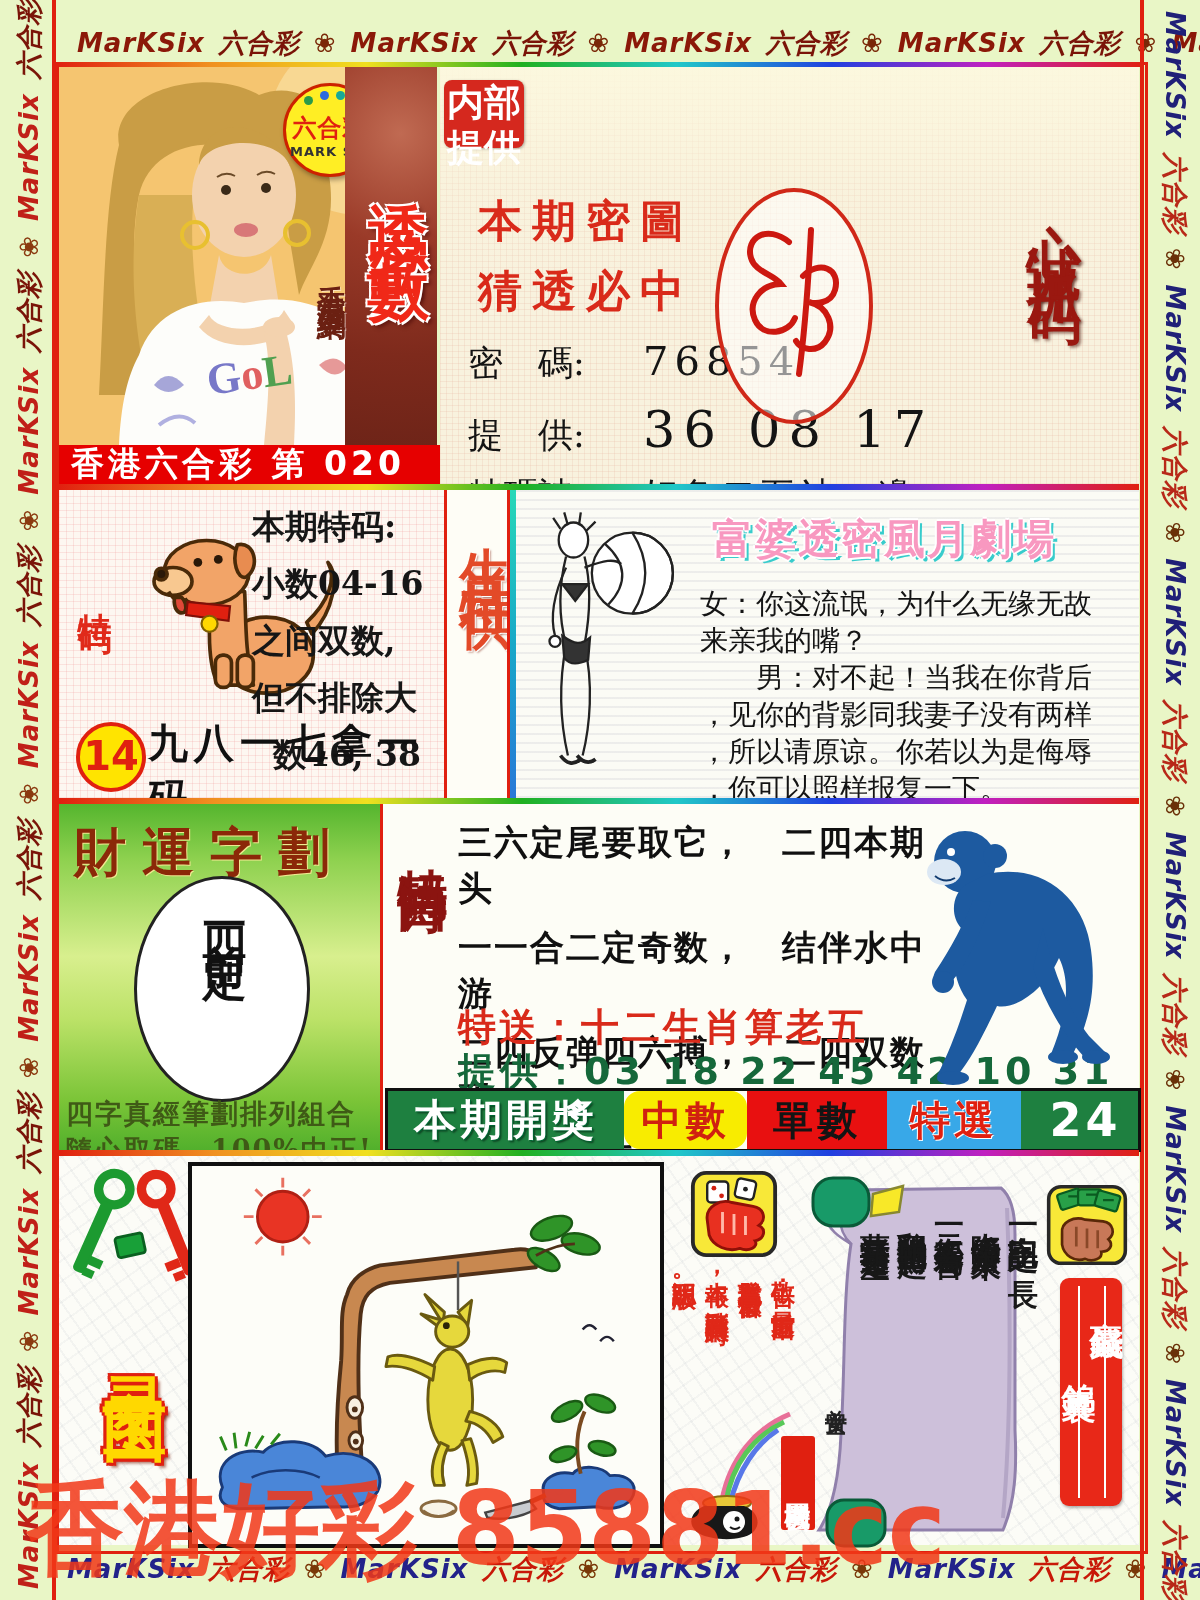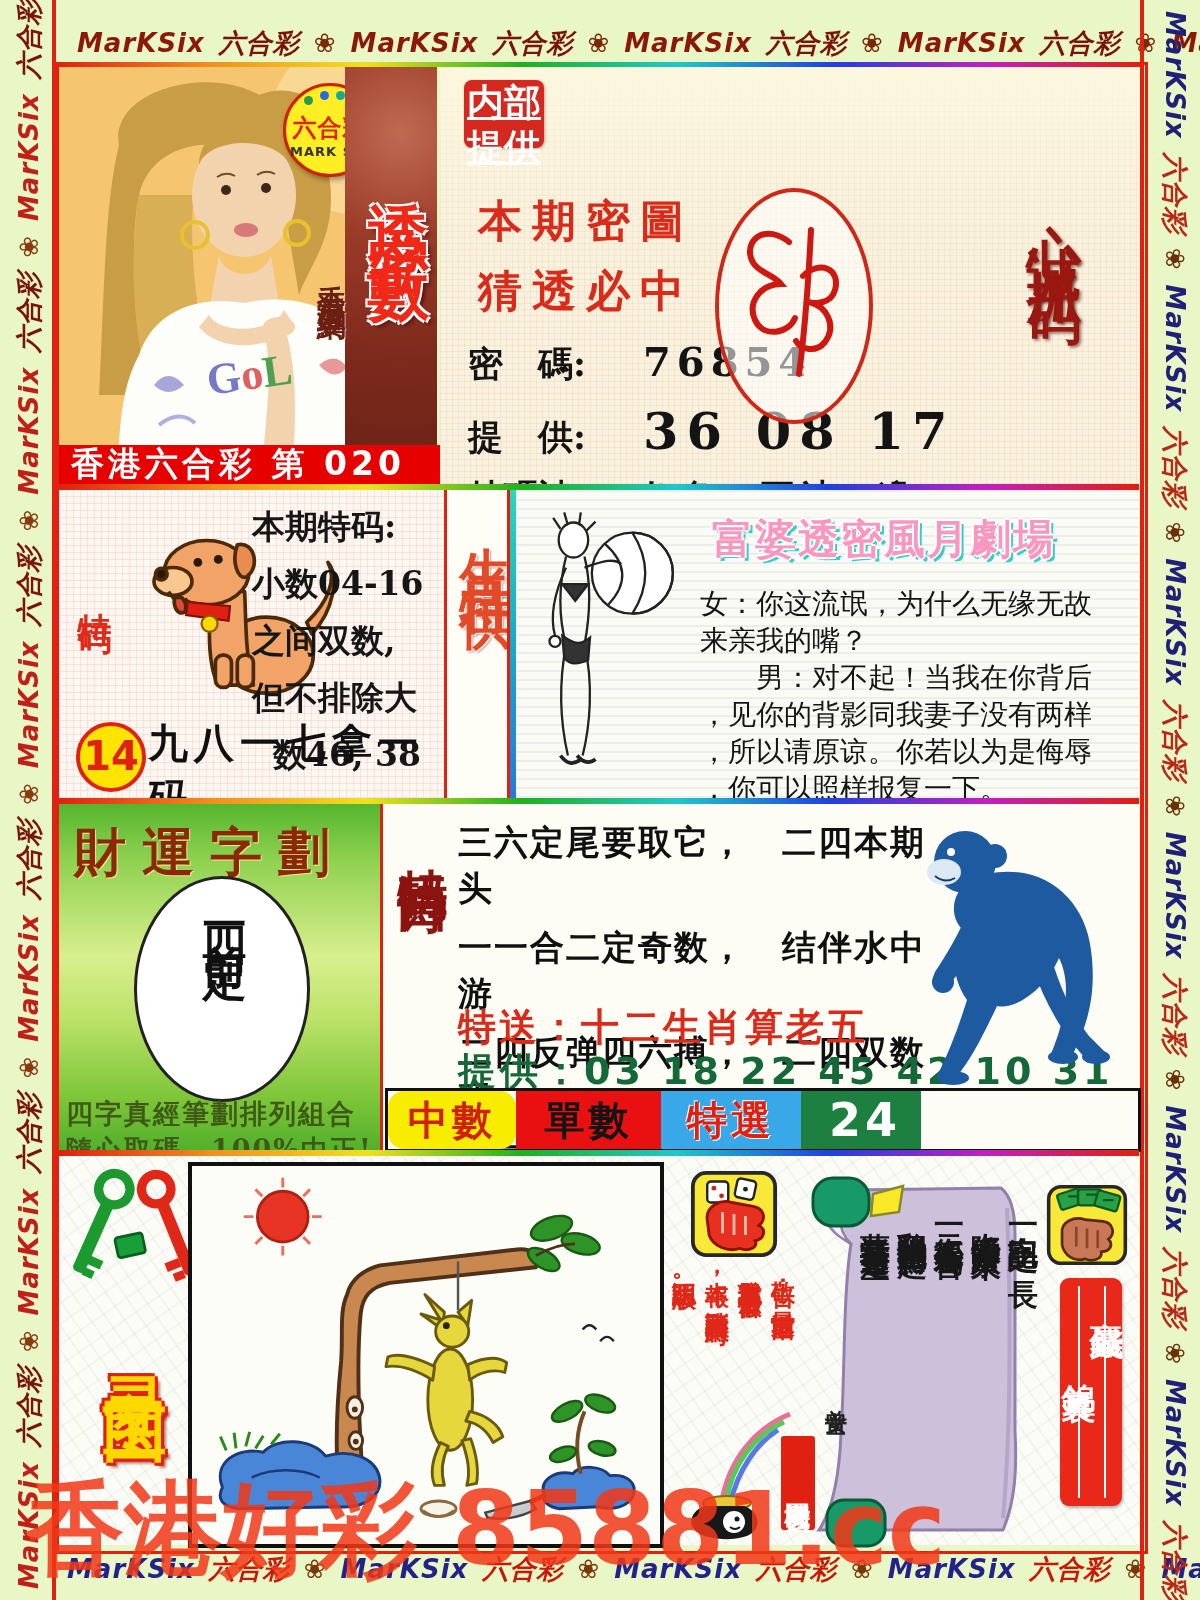--- a/index.html
+++ b/index.html
@@ -40,21 +40,21 @@
   .logo-dot{position:absolute;border-radius:50%;width:9px;height:9px;}
   #logo-bolt{position:absolute;right:8px;bottom:14px;width:0;height:0;border-left:7px solid transparent;
       border-right:5px solid transparent;border-top:22px solid #f08818;transform:rotate(18deg);}
   #issue-banner{background:#e60000;color:#fff;font-weight:900;font-size:33px;line-height:38px;padding-left:12px;letter-spacing:4px;}
   #secret-panel{background-image:linear-gradient(180deg,rgba(252,248,222,.95) 0%,rgba(250,243,218,.35) 30%,rgba(250,243,218,0) 55%),
       repeating-linear-gradient(0deg,rgba(225,160,140,.17) 0 1px,transparent 1px 6px),
       repeating-linear-gradient(90deg,rgba(225,160,140,.17) 0 1px,transparent 1px 6px);background-color:#f8f2de;}
   #stamp{background:#d5281e;border-radius:8px;color:#fff;font-weight:900;font-size:37px;line-height:45px;
       text-align:center;box-shadow:1px 1px 3px rgba(0,0,0,.3);}
   .headline{font-size:44px;font-weight:900;color:#d92a1a;letter-spacing:10px;}
-  .krow{font-size:35px;color:#141414;font-weight:bold;}
+  .krow{font-size:35px;color:#141414;font-weight:normal;}
   .krow-label{display:inline-block;width:175px;}
   .krow-value{letter-spacing:4px;}
   .krow0 .krow-value{font-size:40px;letter-spacing:6px;}
   .krow1 .krow-value{font-size:51px;letter-spacing:8px;}
   #seal-circle{width:150px;height:228px;border:4px solid #d02818;border-radius:50%;background:rgba(255,255,255,.55);}
   #side-title{font-size:54px;font-weight:900;color:#9a1810;letter-spacing:24px;
       text-shadow:2px 2px 3px rgba(70,12,4,.5);}
   
   #zod-side{font-size:34px;font-weight:900;color:#e02a1a;letter-spacing:10px;}
   #zod-ball{width:62px;height:62px;border-radius:50%;background:#ffe400;border:4px solid #e02010;
@@ -148,21 +148,21 @@
       <div id="logo-en">MARK SIX</div>
       <div id="logo-bolt"></div>
     </div>
   </div>
   <div class="abs" id="maroon-strip" style="left:345px;top:65px;width:92px;height:380px;"></div>
   <div class="abs vert serif" id="mast-title" style="left:356px;top:152px;">透密數</div>
   <div class="abs vert serif" id="mast-site" style="left:312px;top:262px;">香港富婆網</div>
   <div class="abs" id="issue-banner" style="left:59px;top:445px;width:381px;height:39px;">香港六合彩 第 020 期</div>
 
   <div class="abs" id="secret-panel" style="left:440px;top:65px;width:699px;height:419px;"></div>
-  <div class="abs" id="stamp" style="left:464px;top:80px;width:80px;height:68px;text-decoration:underline;">
+  <div class="abs" id="stamp" style="left:444px;top:80px;width:80px;height:68px;">
     <div>内部</div>
     <div>提供</div>
   </div>
   <div class="abs headline serif" style="left:478px;top:192px;">本期密圖</div>
   <div class="abs headline serif" style="left:478px;top:262px;">猜透必中</div>
   <div class="abs serif" id="secret-rows" style="left:468px;top:338px;width:560px;">
       <div class="krow krow0" style="margin-bottom: 13px;"><span class="krow-label">密　碼:</span><span class="krow-value">76854</span></div>
       <div class="krow krow1" style="margin-bottom: 13px;"><span class="krow-label">提　供:</span><span class="krow-value">36 08 17</span></div>
       <div class="krow krow2" style="margin-bottom: 13px;"><span class="krow-label">特碼詩:</span><span class="krow-value">好象二五站一邊</span></div>
     </div>
@@ -278,20 +278,21 @@
       <path d="M148 118 C158 160 172 198 194 226 L210 242 L194 252 C170 228 150 194 138 158 Z"></path>
       <ellipse cx="58" cy="268" rx="16" ry="7"></ellipse>
       <ellipse cx="168" cy="247" rx="15" ry="7"></ellipse>
       <ellipse cx="201" cy="247" rx="14" ry="7"></ellipse>
     </g>
     <ellipse cx="49" cy="62" rx="17" ry="13" fill="#dce8f4"></ellipse>
     <circle cx="56" cy="42" r="4" fill="#fff"></circle>
     <path d="M40 66 Q50 74 60 68" stroke="#123c70" stroke-width="2" fill="none"></path>
   </svg>
   <div class="abs" id="result-bar" style="left:385px;top:1088px;width:750px;height:58px;">
+      <div class="rcell rcell0" style="background: rgb(30, 128, 64); color: rgb(255, 255, 255); width: 245px;">本期開獎</div>
       <div class="rcell rcell1" style="background: rgb(248, 236, 0); color: rgb(208, 32, 16); width: 128px; border-radius: 16px;">中數</div>
       <div class="rcell rcell2" style="background: rgb(232, 16, 16); color: rgb(20, 20, 20); width: 145px;">單數</div>
       <div class="rcell rcell3" style="background: rgb(56, 168, 232); color: rgb(224, 32, 16); width: 140px;">特選</div>
       <div class="rcell rcell4" style="background: rgb(30, 128, 64); color: rgb(255, 255, 255); width: 92px;">24</div>
     </div>
 
   <div class="abs rainbow" style="left:59px;top:1150px;width:1080px;height:6px;"></div>
 
   <div class="abs scribble" style="left:59px;top:1156px;width:1080px;height:389px;"></div>
   <svg class="abs" style="left:72px;top:1162px;" width="120" height="150" viewBox="0 0 130 160">

